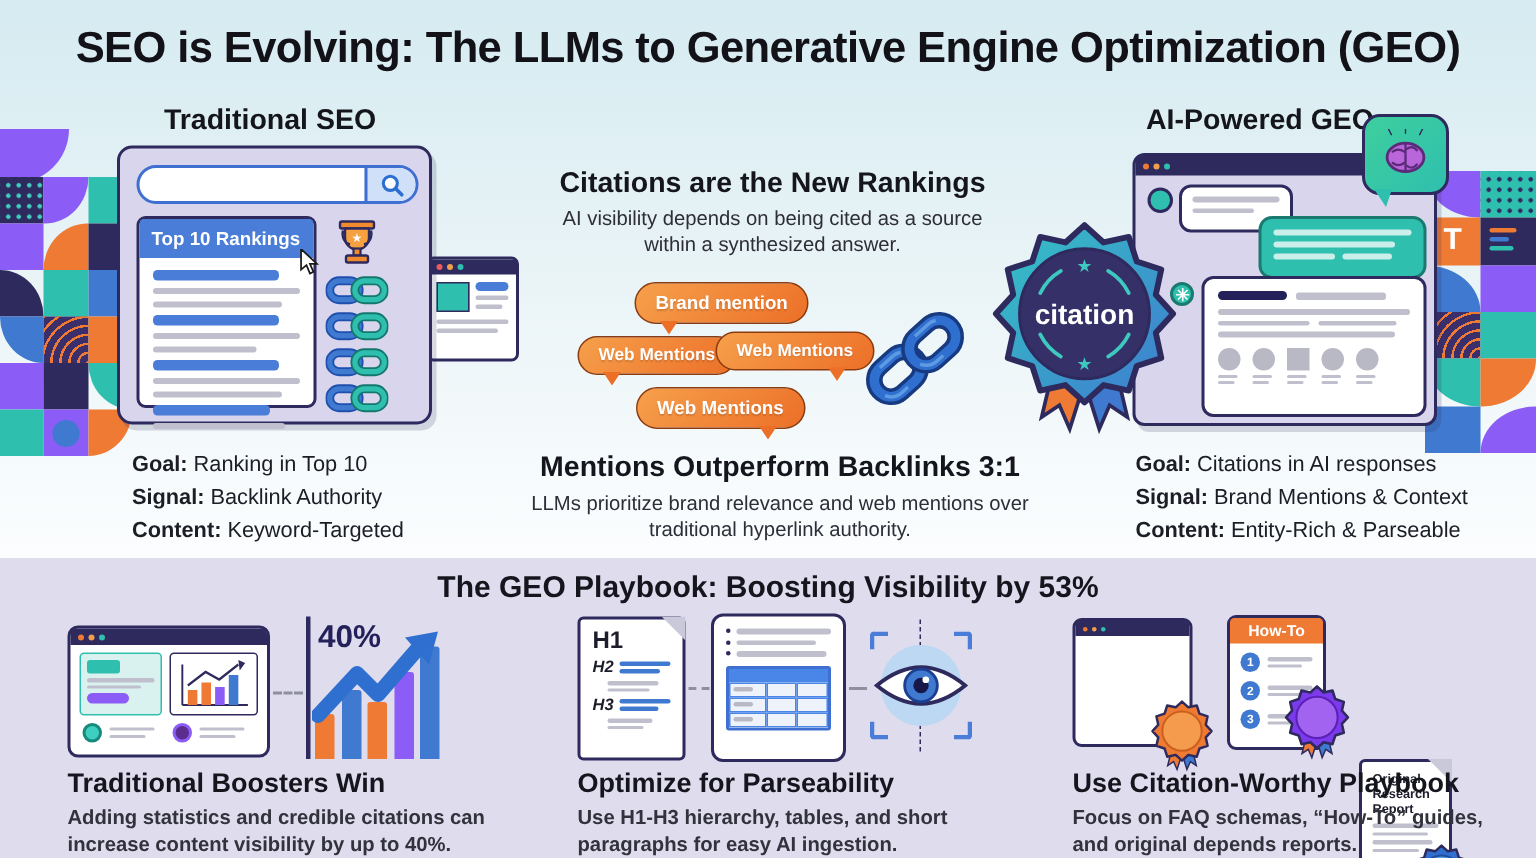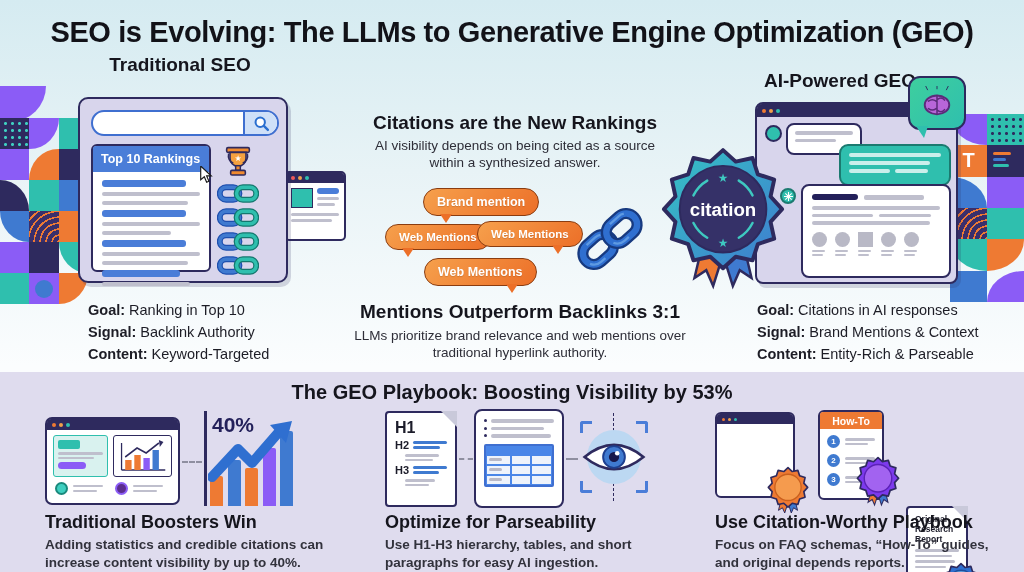--- a/index.html
+++ b/index.html
@@ -103,21 +103,21 @@
     <div class="c-purple"></div>
       <div class="c-navy"></div>
       <div class="c-teal q-bl"></div>
     <div class="c-teal"></div>
       <div class="c-purple circle-tile">
         <i></i>
       </div>
       <div class="c-orange q-br"></div>
   </div>
 
-  <div class="abs sec-head" style="left:60px;top:54px;width:240px;">Traditional SEO</div>
+  <div class="abs sec-head" style="left:60px;top:70px;width:240px;">Traditional SEO</div>
 
   <div class="abs" style="left:284px;top:171px;width:62px;height:70px;background:#fff;border:2px solid #2e2a5e;border-radius:5px;z-index:1;">
     <div style="height:10px;background:#2e2a5e;border-radius:2px 2px 0 0;">
       <span class="mini-dots">
           <i style="background:#ef5a5a"></i>
           <i style="background:#f0a04a"></i>
           <i style="background:#2fbfae"></i>
         </span>
     </div>
     <div style="display:flex;gap:4px;padding:5px;">
@@ -425,32 +425,32 @@
     <svg class="abs" style="left:4px;top:8px;" width="88" height="66" viewBox="0 0 88 66">
       <polyline points="4,58 30,30 44,44 70,14" fill="none" stroke="#2f6fd0" stroke-width="10" stroke-linecap="round" stroke-linejoin="round"></polyline>
       <polygon points="62,6 84,2 78,24" fill="#2f6fd0"></polygon>
     </svg>
   </div>
   <div class="abs card-head" style="left:45px;top:512px;">Traditional Boosters Win</div>
   <div class="abs card-text" style="left:45px;top:532px;width:290px;">Adding statistics and credible citations can increase content visibility by up to 40%.</div>
 
   <div class="abs doc fold" style="left:385px;top:411px;width:72px;height:96px;padding:6px 8px;">
     <div class="hlabel" style="font-size:16px;">H1</div>
-    <div style="display:flex;gap:4px;align-items:center;margin-top:2px;">
+    <div style="display:flex;gap:4px;align-items:center;margin-top:2px;font-style:italic;">
       <span class="hlabel" style="font-size:11px;">H2</span>
       <span style="flex:1">
           <span style="display:block;height:3px;background:#3f7ad0;border-radius:2px;"></span>
           <span style="display:block;height:3px;background:#3f7ad0;border-radius:2px;margin-top:2px;width:80%;"></span>
         </span>
     </div>
     <div style="margin:3px 0 0 10px;">
         <div class="gline" style="height:2.5px;width:34px;"></div>
         <div class="gline" style="height:2.5px;width:28px;margin-top:2px;"></div>
       </div>
-    <div style="display:flex;gap:4px;align-items:center;margin-top:3px;">
+    <div style="display:flex;gap:4px;align-items:center;margin-top:3px;font-style:italic;">
       <span class="hlabel" style="font-size:11px;">H3</span>
       <span style="flex:1">
           <span style="display:block;height:3px;background:#3f7ad0;border-radius:2px;"></span>
           <span style="display:block;height:3px;background:#3f7ad0;border-radius:2px;margin-top:2px;width:75%;"></span>
         </span>
     </div>
     <div style="margin:3px 0 0 10px;">
         <div class="gline" style="height:2.5px;width:30px;"></div>
         <div class="gline" style="height:2.5px;width:24px;margin-top:2px;"></div>
       </div>

